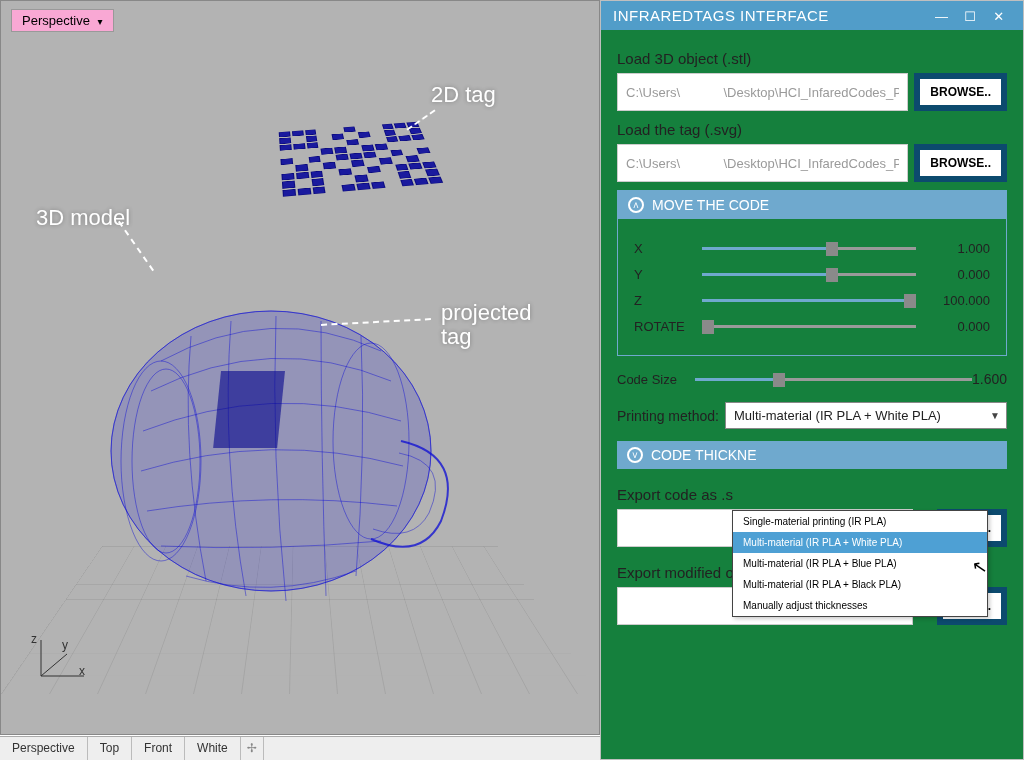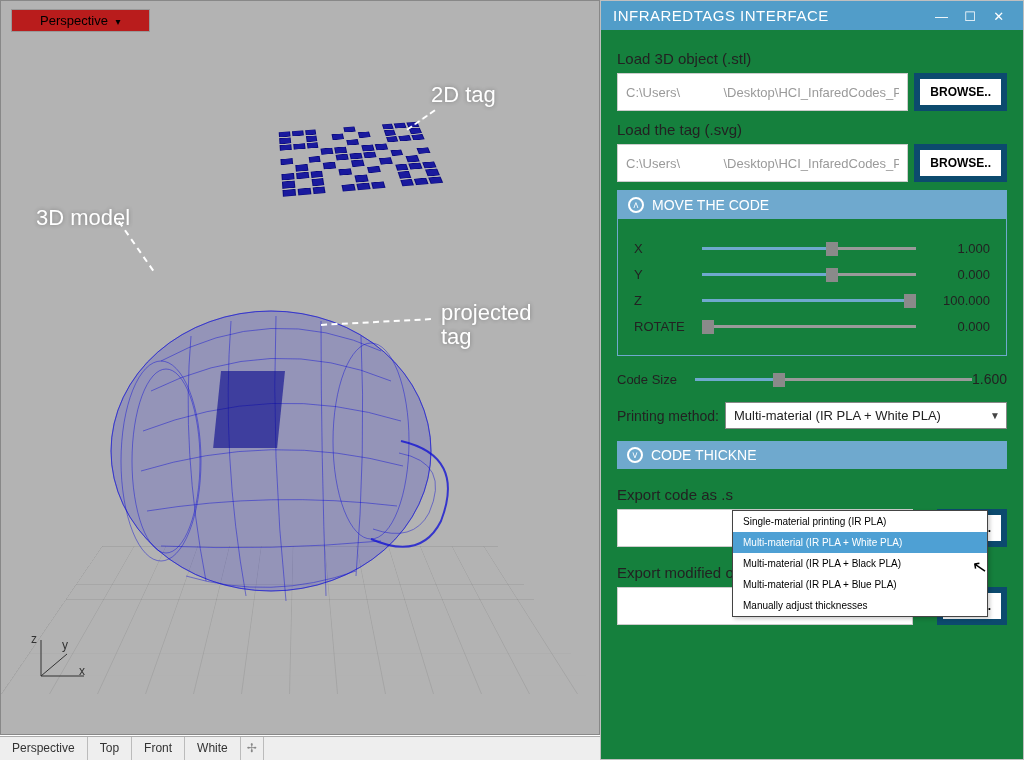--- a/index.html
+++ b/index.html
@@ -1,20 +1,20 @@
 <!DOCTYPE html>
 <html><head>
 <meta charset="utf-8">
 <style>
 * { box-sizing: border-box; margin: 0; padding: 0; font-family: "Segoe UI", Arial, sans-serif; }
 body { width: 1024px; height: 760px; overflow: hidden; background: #fff; position: relative; }
 
 
 .viewport { position: absolute; left: 0; top: 0; width: 600px; height: 735px; background: #b3b3b3; border: 1px solid #888; }
-.viewport-label { position: absolute; top: 8px; left: 10px; background: #b91c1c; padding: 3px 28px; font-size: 13px; border: 1px solid #999; }
+.viewport-label { position: absolute; top: 8px; left: 10px; background: #f9a8d4; padding: 3px 10px; font-size: 13px; border: 1px solid #999; }
 .viewport-label .dd { display:inline-block; margin-left:4px; font-size:10px; vertical-align:middle; }
 
 
 .grid-floor {
   position: absolute; bottom: 40px; left: 0; right: 0; height: 420px;
   background: repeating-linear-gradient(to right, rgba(0,0,0,0.08) 0 1px, transparent 1px 48px),
               repeating-linear-gradient(to bottom, rgba(0,0,0,0.08) 0 1px, transparent 1px 48px);
   transform: perspective(700px) rotateX(58deg);
   transform-origin: bottom center;
 }
@@ -375,17 +375,17 @@
         <input type="text" style="">
         <button class="btn">Save...</button>
       </div>
     </div>
   </div>
 </div>
 
 <div class="dropdown" style="left:732px; top:510px; width:256px;">
   <div class="opt">Single-material printing (IR PLA)</div>
   <div class="opt hl">Multi-material (IR PLA + White PLA)</div>
+  <div class="opt">Multi-material (IR PLA + Blue PLA)</div>
   <div class="opt">Multi-material (IR PLA + Black PLA)</div>
-  <div class="opt">Multi-material (IR PLA + Blue PLA)</div>
   <div class="opt">Manually adjust thicknesses</div>
 </div>
 <div class="cursor-ptr" style="left:972px; top:556px;">↖</div>
 
 </body></html>

